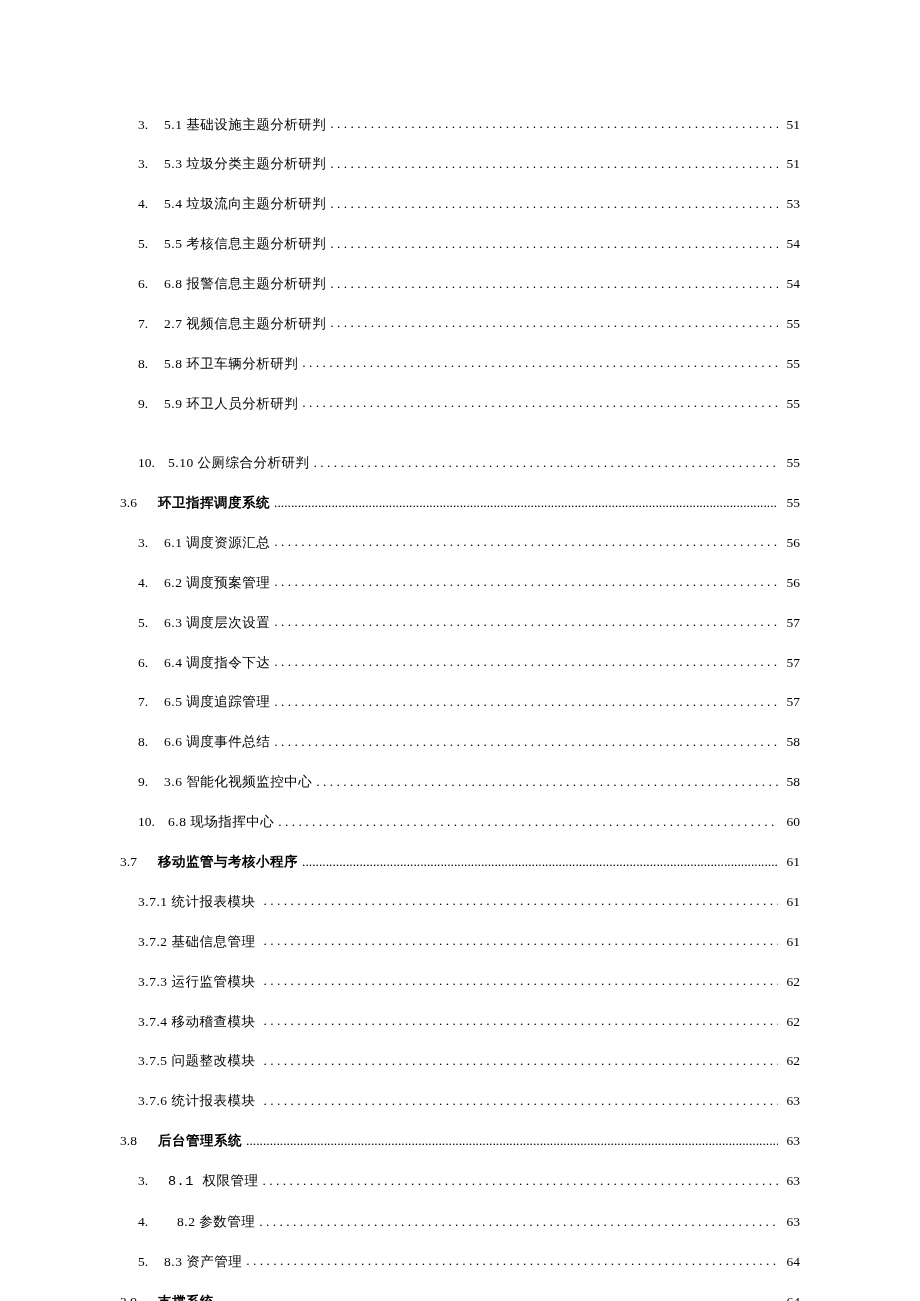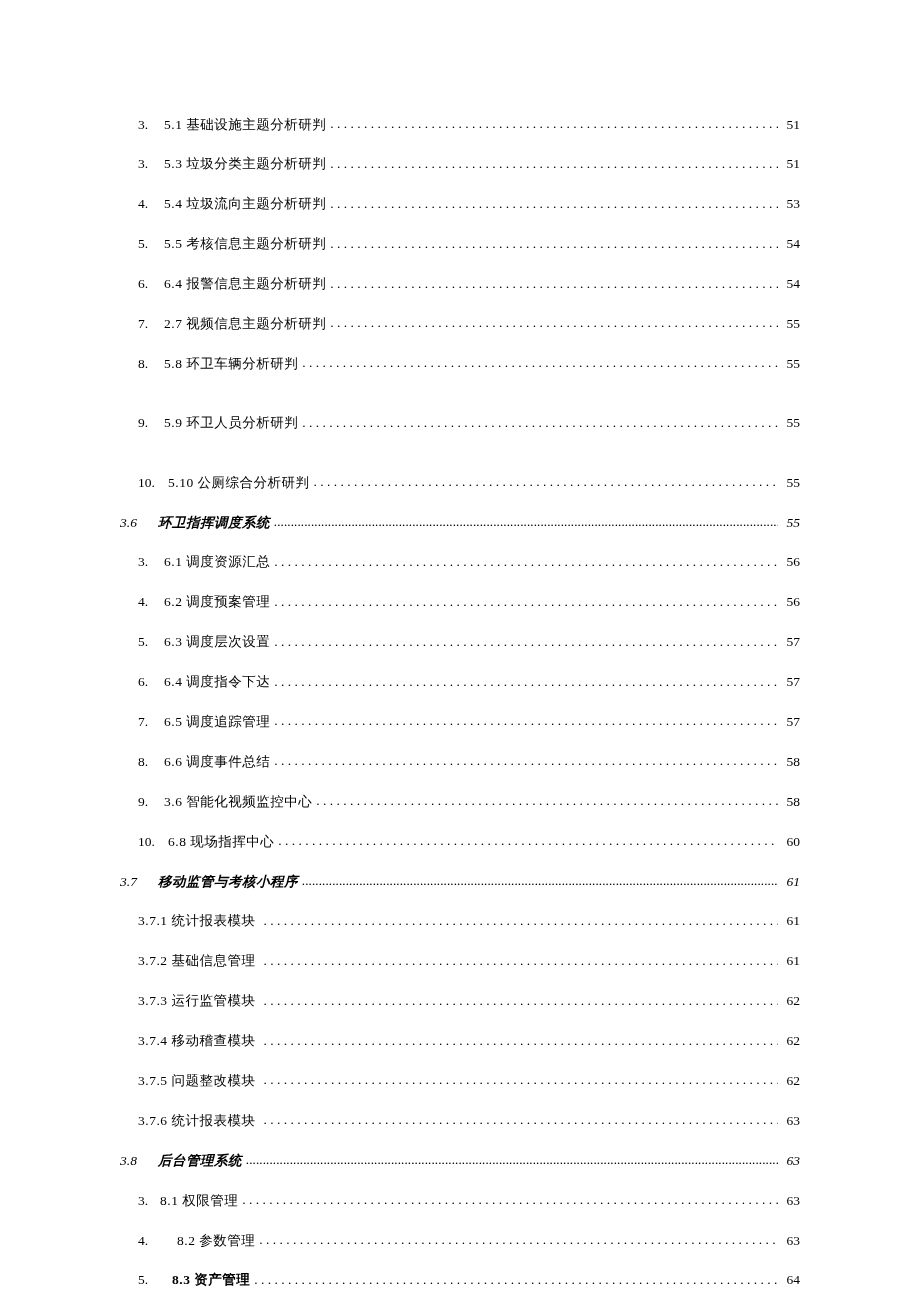--- a/index.html
+++ b/index.html
@@ -15,21 +15,20 @@
     .toc { width: 100%; }
     .toc-entry {
       display: flex;
       align-items: baseline;
       margin-bottom: 20.5px;
       line-height: 1.4;
     }
     .toc-entry.section {
       margin-top: 3px;
       margin-bottom: 20.5px;
-      font-style: italic;
     }
     .sec-num {
       flex-shrink: 0;
       width: 38px;
       text-align: left;
     }
     .sec-num.indent-1 { margin-left: 18px; width: 22px; }
     .sec-num.indent-1b { margin-left: 18px; width: 26px; }
     .sub-label {
       flex-shrink: 0;
@@ -89,39 +88,39 @@
       <span class="page">53</span>
     </div>
     <div class="toc-entry">
       <span class="sec-num indent-1">5.</span>
       <span class="title-text" style="margin-left: 4px;">5.5 考核信息主题分析研判</span>
       <span class="leader spaced"></span>
       <span class="page">54</span>
     </div>
     <div class="toc-entry">
       <span class="sec-num indent-1">6.</span>
-      <span class="title-text" style="margin-left: 4px;">6.4 报警信息主题分析研判</span>
+      <span class="title-text" style="margin-left: 4px;">6.8 报警信息主题分析研判</span>
       <span class="leader spaced"></span>
       <span class="page">54</span>
     </div>
     <div class="toc-entry">
       <span class="sec-num indent-1">7.</span>
       <span class="title-text" style="margin-left: 4px;">2.7 视频信息主题分析研判</span>
       <span class="leader spaced"></span>
       <span class="page">55</span>
     </div>
     <div class="toc-entry">
       <span class="sec-num indent-1">8.</span>
       <span class="title-text" style="margin-left: 4px;">5.8 环卫车辆分析研判</span>
       <span class="leader spaced"></span>
       <span class="page">55</span>
     </div>
     <div class="toc-entry">
       <span class="sec-num indent-1">9.</span>
-      <span class="title-text" style="margin-left: 4px; margin-top: 20px;">5.9 环卫人员分析研判</span>
+      <span class="title-text" style="margin-left: 4px;">5.9 环卫人员分析研判</span>
       <span class="leader spaced"></span>
       <span class="page">55</span>
     </div>
     <div class="toc-entry">
       <span class="sec-num indent-1b">10.</span>
       <span class="title-text" style="margin-left: 4px; margin-top: 20px;">5.10 公厕综合分析研判</span>
       <span class="leader spaced"></span>
       <span class="page">55</span>
     </div>
     <div class="toc-entry section">
@@ -215,33 +214,33 @@
       <span class="page">63</span>
     </div>
     <div class="toc-entry section">
       <span class="sec-num">3.8</span>
       <span class="title-text bold">后台管理系统</span>
       <span class="leader dense"></span>
       <span class="page">63</span>
     </div>
     <div class="toc-entry">
       <span class="sec-num indent-1">3.</span>
-      <span class="title-text" style="margin-left: 0;">8.1 权限管理</span>
+      <span class="title-text" style="margin-left: 8px; font-family: Liberation Mono, monospace;">8.1 权限管理</span>
       <span class="leader spaced"></span>
       <span class="page">63</span>
     </div>
     <div class="toc-entry">
       <span class="sec-num indent-1">4.</span>
       <span class="title-text" style="margin-left: 17px;">8.2 参数管理</span>
       <span class="leader spaced"></span>
       <span class="page">63</span>
     </div>
     <div class="toc-entry">
       <span class="sec-num indent-1">5.</span>
-      <span class="title-text" style="margin-left: 12px; font-weight: bold;">8.3 资产管理</span>
+      <span class="title-text" style="margin-left: 4px;">8.3 资产管理</span>
       <span class="leader spaced"></span>
       <span class="page">64</span>
     </div>
     <div class="toc-entry section">
       <span class="sec-num">3.9</span>
       <span class="title-text bold">支撑系统</span>
       <span class="leader dense"></span>
       <span class="page">64</span>
     </div>
   </div>

